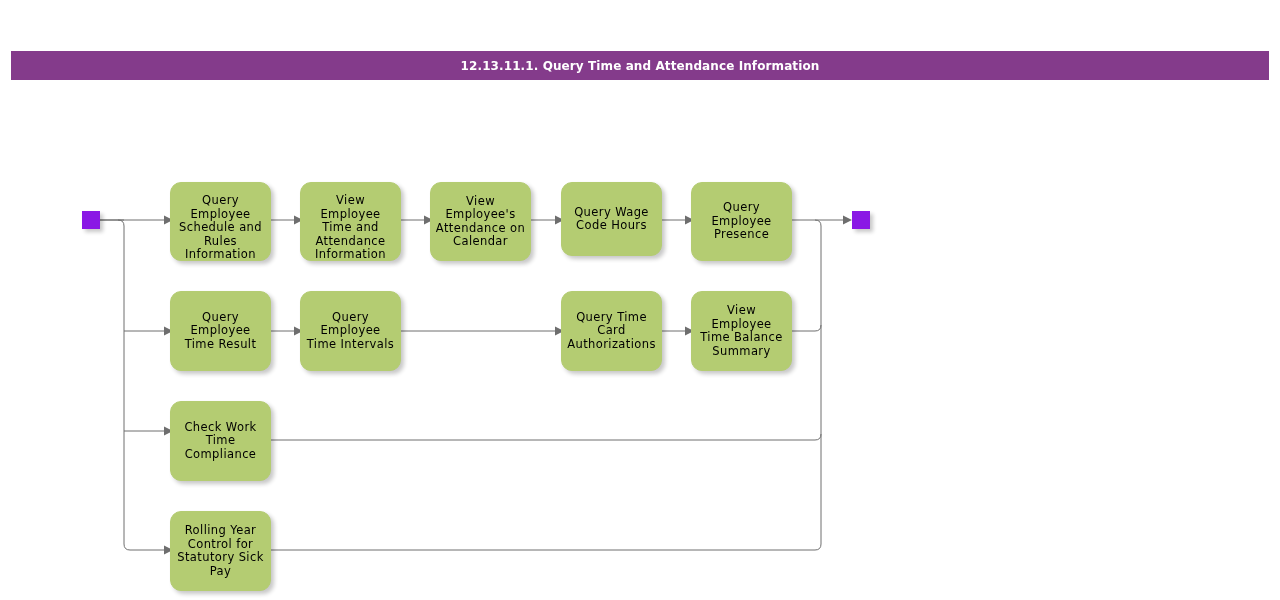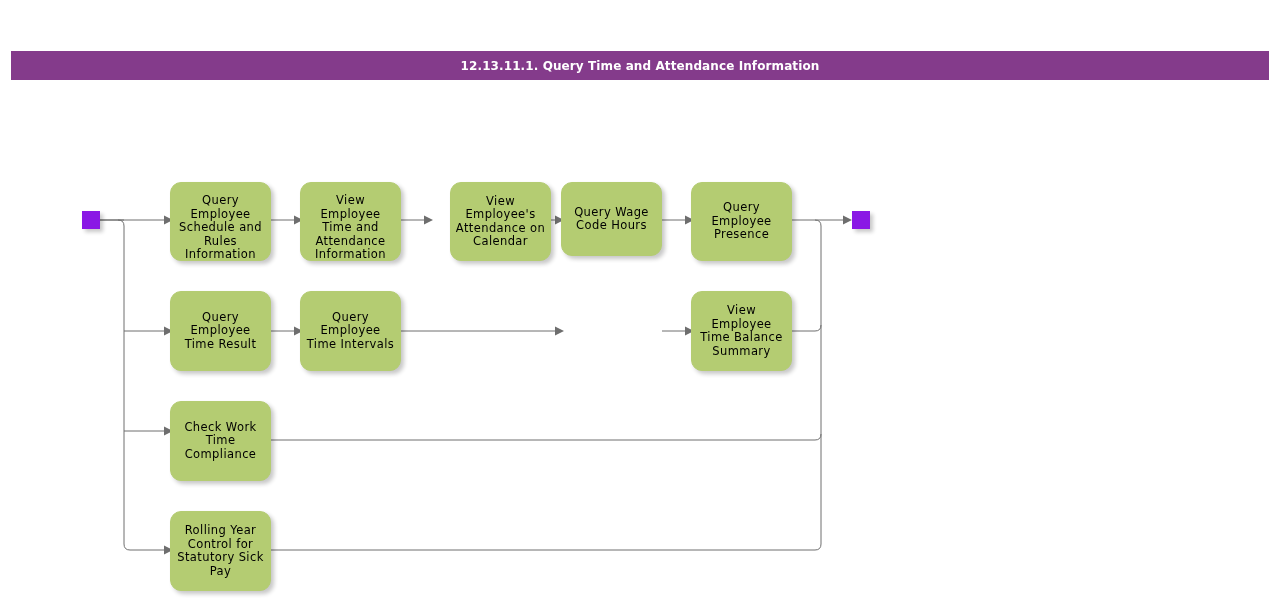--- a/index.html
+++ b/index.html
@@ -153,41 +153,46 @@
 Schedule and
 Rules
 Information</span>
   </div>
   <div class="node align-top" style="left:300px; top:182px; width:101px; height:79px;">
     <span class="node-label">View Employee
 Time and
 Attendance
 Information</span>
   </div>
-  <div class="node" style="left:450px; top:182px; width:101px; height:79px;">
+  <div class="node" style="left:430px; top:182px; width:101px; height:79px;">
     <span class="node-label">View Employee's
 Attendance on
 Calendar</span>
   </div>
   <div class="node" style="left:561px; top:182px; width:101px; height:74px;">
     <span class="node-label">Query Wage
 Code Hours</span>
   </div>
   <div class="node" style="left:691px; top:182px; width:101px; height:79px;">
     <span class="node-label">Query Employee
 Presence</span>
   </div>
 
   <div class="node" style="left:170px; top:291px; width:101px; height:80px;">
     <span class="node-label">Query Employee
 Time Result</span>
   </div>
   <div class="node" style="left:300px; top:291px; width:101px; height:80px;">
     <span class="node-label">Query Employee
 Time Intervals</span>
+  </div>
+  <div class="node" style="left:561px; top:291px; width:101px; height:80px;">
+    <span class="node-label">Query Time
+Card
+Authorizations</span>
   </div>
   <div class="node" style="left:691px; top:291px; width:101px; height:80px;">
     <span class="node-label">View Employee
 Time Balance
 Summary</span>
   </div>
 
   <div class="node" style="left:170px; top:401px; width:101px; height:80px;">
     <span class="node-label">Check Work
 Time

